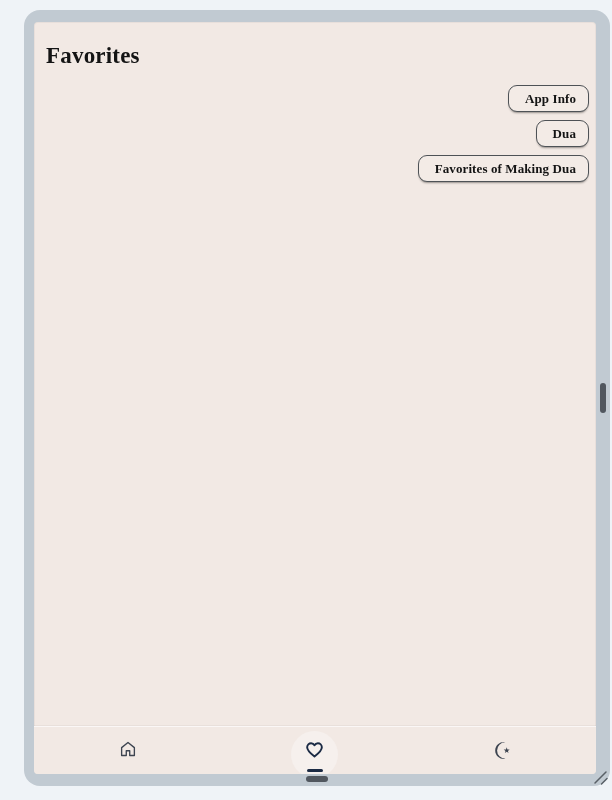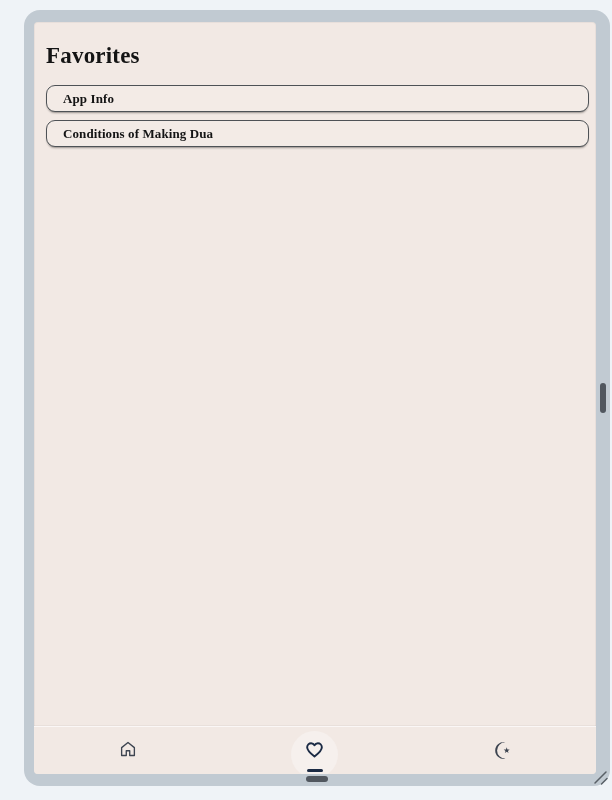--- a/index.html
+++ b/index.html
@@ -46,21 +46,21 @@
   }
 
   
   .content { flex:1 1 auto; padding:0 7px 0 12px; }
   .page-title {
     margin:21px 0 16px 0;
     font-size:23px; font-weight:700;
     letter-spacing:0.2px;
     color:var(--text, #141414);
   }
-  .fav-list { display:flex; flex-direction:column; gap:8px; }
+  .fav-list { display:flex; flex-direction:column; gap:8px;align-items:flex-end; }
   .list-item {
     height:27px; box-sizing:border-box;
     display:flex; align-items:center;
     padding:0 12px 0 16px;
     background:var(--item_bg, #f3ebe6);
     border:1.3px solid var(--item_border, #4e5256);
     border-radius:9px;
     box-shadow:0 2px 2px -1px rgba(40,35,32,0.45);
     font-size:13px; font-weight:600;
     letter-spacing:0.1px;
@@ -100,21 +100,22 @@
 
   <div class="device-frame">
 
     <div class="screen">
 
       <div class="content">
         <h1 class="page-title">Favorites</h1>
 
         <div class="fav-list">
           <div class="list-item">App Info</div>
-          <div class="list-item">Conditions of Making Dua</div>
+          <div class="list-item">Dua</div>
+          <div class="list-item">Favorites of Making Dua</div>
         </div>
       </div>
 
       <div class="navbar">
 
         <div class="nav-col">
           <button class="nav-icon-btn">
             <span>
               <svg width="18" height="18" viewBox="0 0 24 24" fill="none" stroke="#3d4450" stroke-width="1.8" stroke-linejoin="round" stroke-linecap="round">
                 <path d="M3.5 10.2 L12 3.4 L20.5 10.2 V20.6 H14.3 V14.3 H9.7 V20.6 H3.5 Z"></path>

